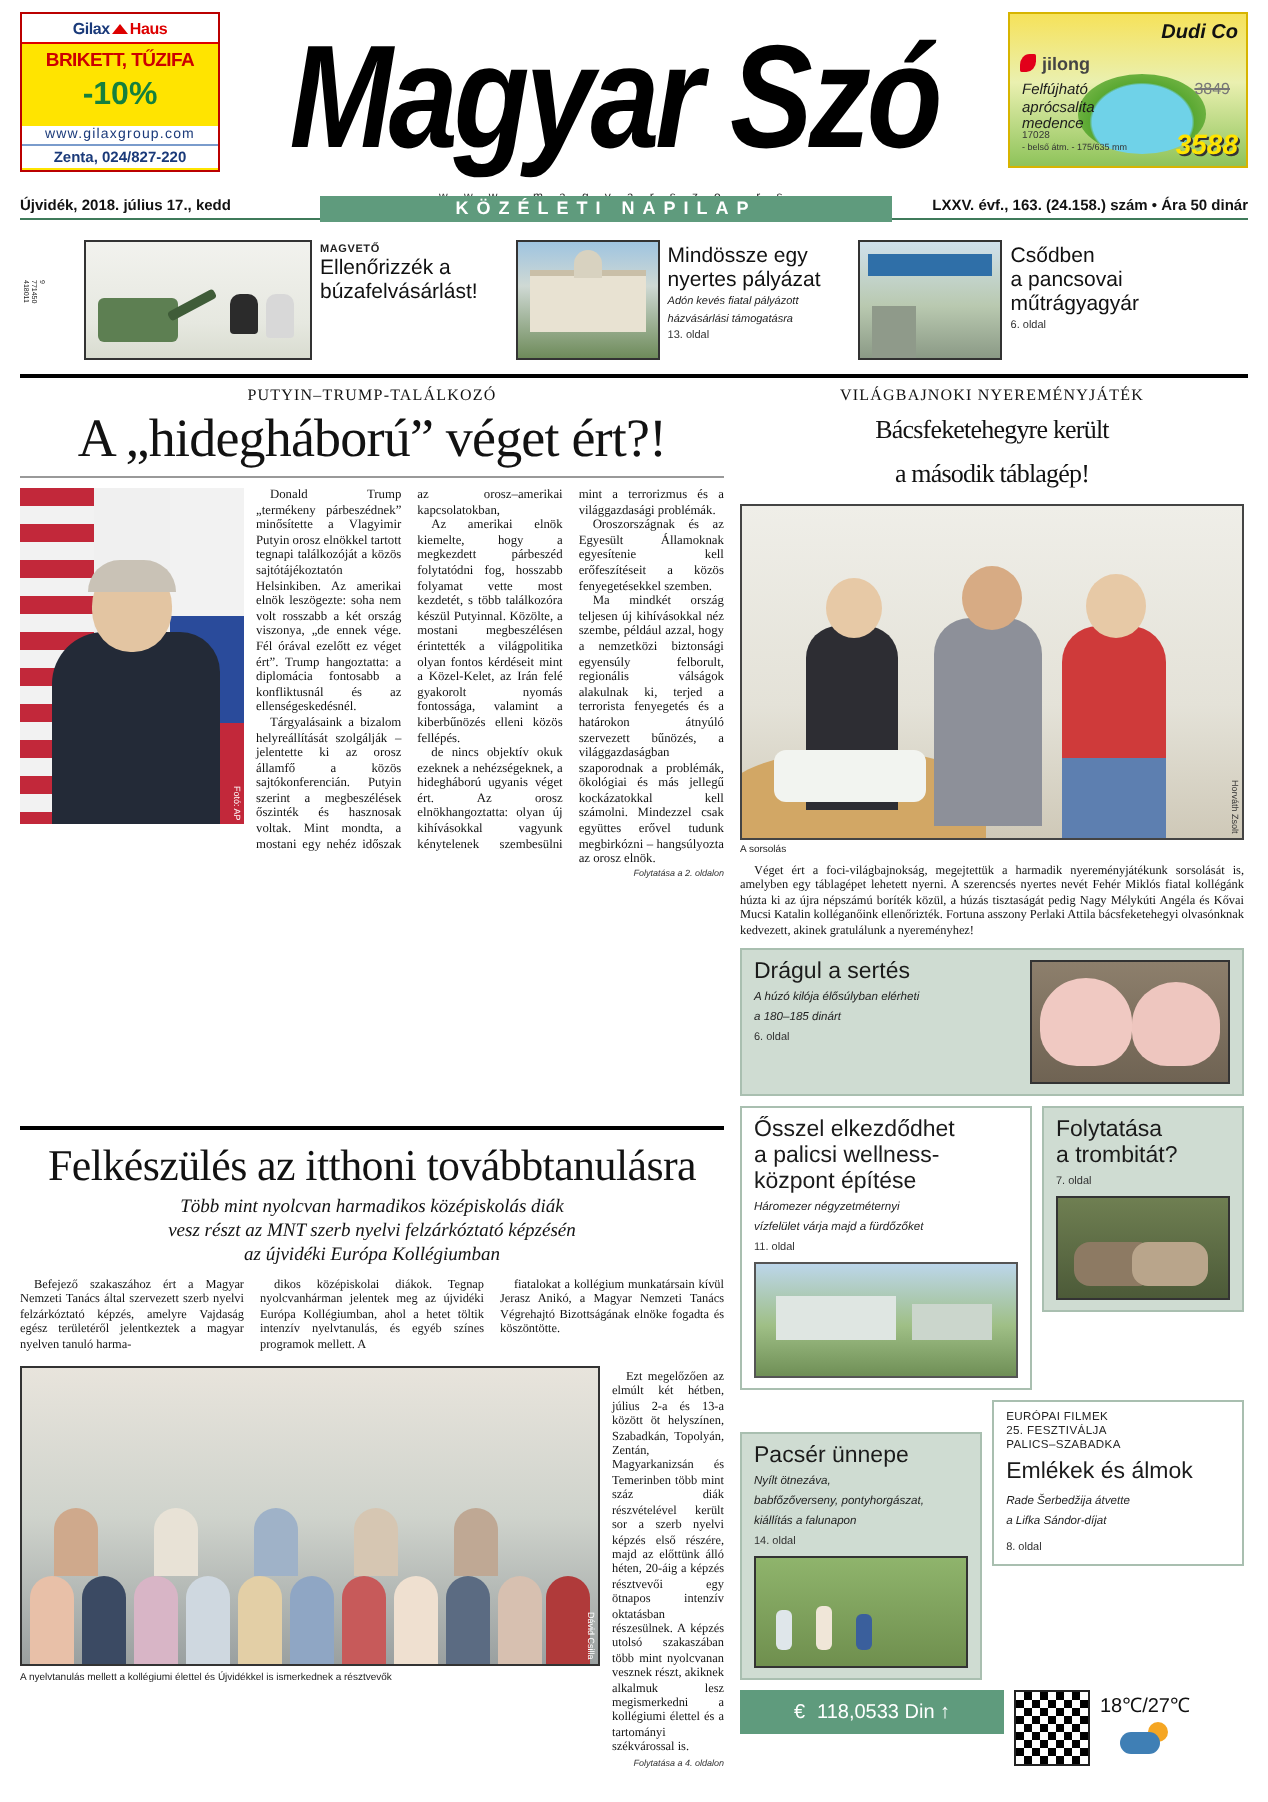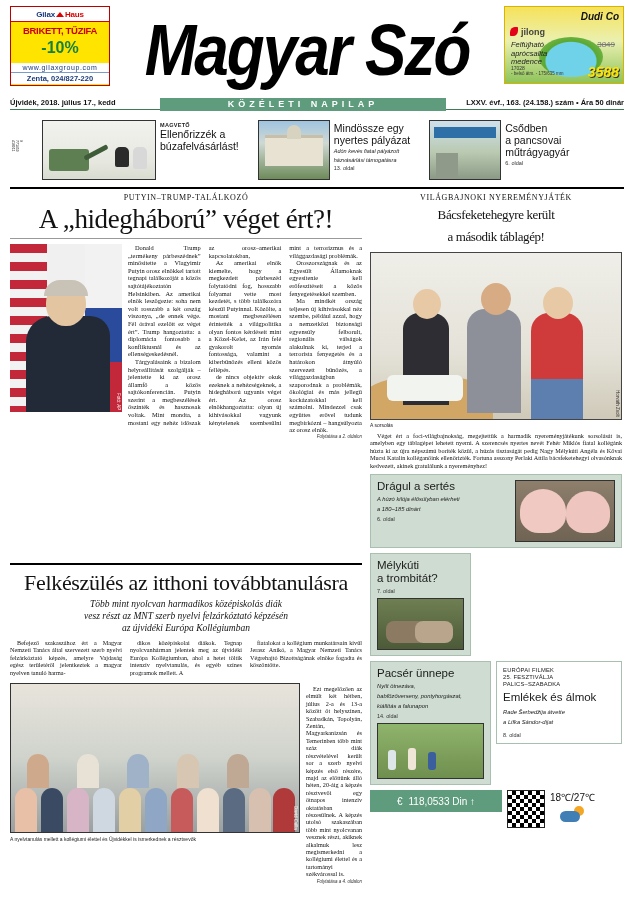--- a/index.html
+++ b/index.html
@@ -479,32 +479,43 @@
             <h3>Drágul a sertés</h3>
             <div class="it">A húzó kilója élősúlyban elérheti</div>
             <div class="it">a 180–185 dinárt</div>
             <div class="pg">6. oldal</div>
           </div>
           <div class="pig-pic"></div>
         </div>
       </div>
 
       <div class="row2">
+        <div class="pbox white" style="width:146px;margin-top:0;">
+          <div class="pbox-inner">
+            <h3>Ősszel elkezdődhet</h3>
+            <h3>a palicsi wellness-</h3>
+            <h3>központ építése</h3>
+            <div class="it">Háromezer négyzetméternyi</div>
+            <div class="it">vízfelület várja majd a fürdőzőket</div>
+            <div class="pg">11. oldal</div>
+            <div class="wellness-pic"></div>
+          </div>
+        </div>
         <div class="pbox green" style="width:101px;margin-top:0;">
           <div class="pbox-inner">
-            <h3>Mélykúti</h3>
+            <h3>Folytatása</h3>
             <h3>a trombitát?</h3>
             <div class="pg">7. oldal</div>
             <div class="horse-pic"></div>
           </div>
         </div>
       </div>
 
       <div class="row2">
-        <div class="pbox green" style="width:124px;margin-top:0;">
+        <div class="pbox green" style="width:124px;margin-top:16px;">
           <div class="pbox-inner">
             <h3>Pacsér ünnepe</h3>
             <div class="it">Nyílt ötnezáva,</div>
             <div class="it">babfőzőverseny, pontyhorgászat,</div>
             <div class="it">kiállítás a falunapon</div>
             <div class="pg">14. oldal</div>
             <div class="pacser-pic">
                 <i></i>
                 <b></b>
                 <u></u>

